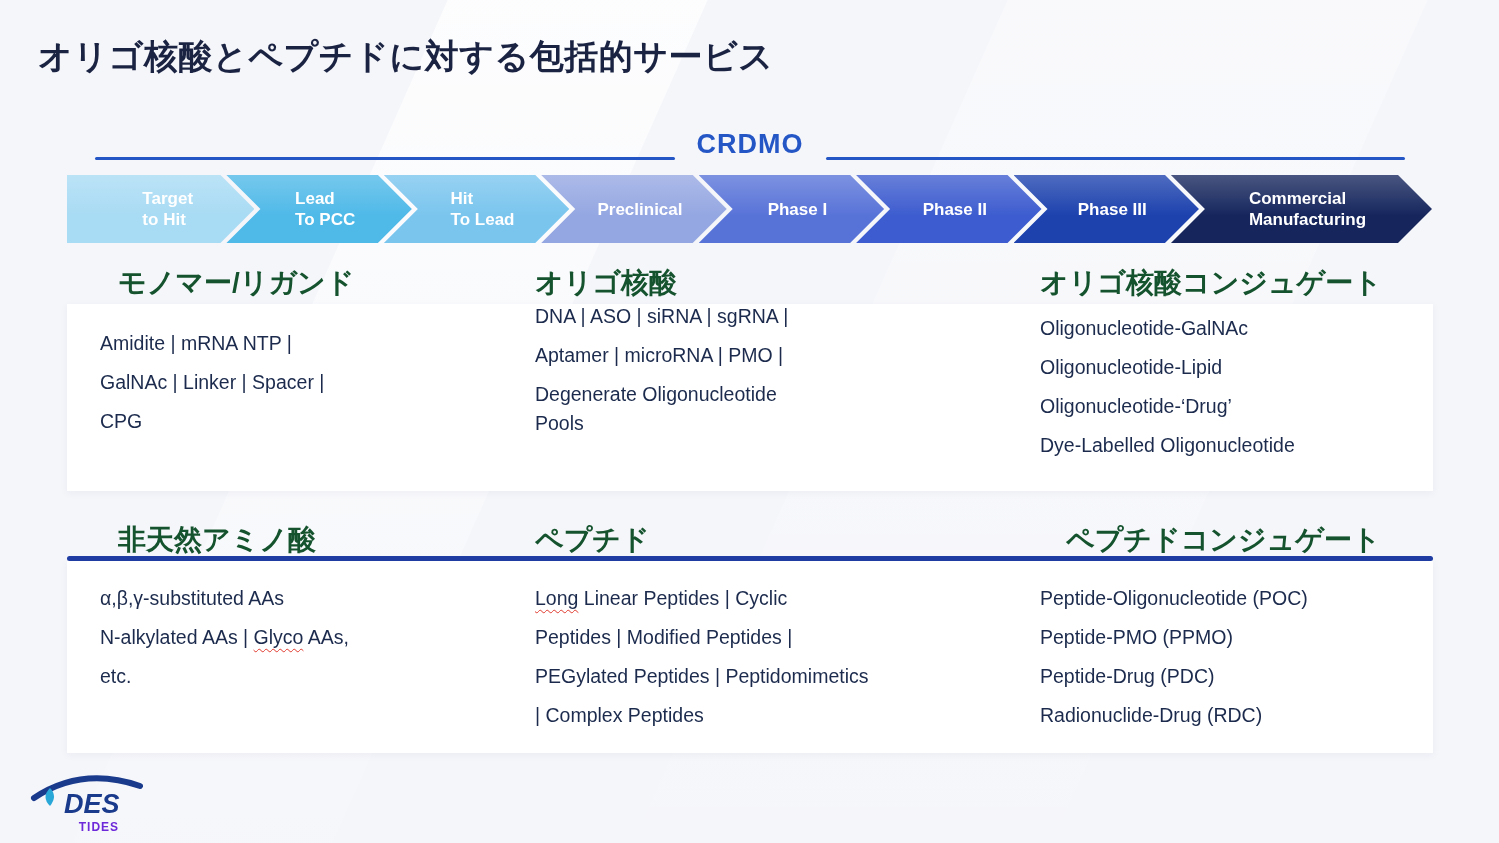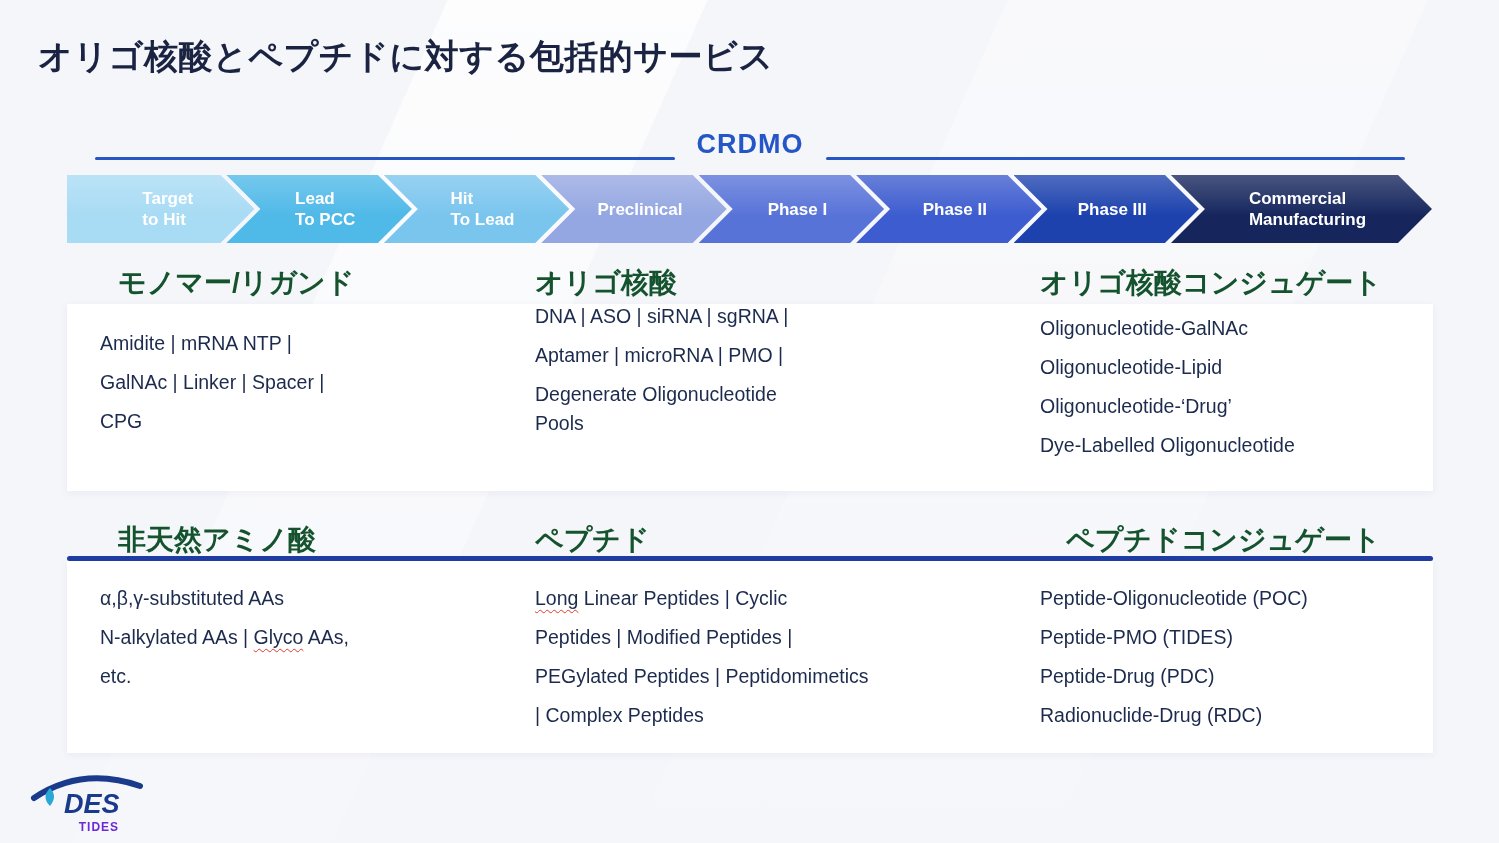--- a/index.html
+++ b/index.html
@@ -150,21 +150,21 @@
       <div class="cline"><span>etc.</span></div>
     </div>
     <div class="col" style="left:468px;padding-top:25px;width:440px;">
       <div class="cline"><span class="squiggle">Long</span><span> Linear Peptides | Cyclic</span></div>
       <div class="cline"><span>Peptides | Modified Peptides |</span></div>
       <div class="cline"><span>PEGylated Peptides | Peptidomimetics</span></div>
       <div class="cline"><span>| Complex Peptides</span></div>
     </div>
     <div class="col" style="left:973px;padding-top:25px;width:420px;">
       <div class="cline"><span>Peptide-Oligonucleotide (POC)</span></div>
-      <div class="cline"><span>Peptide-PMO (TIDES)</span></div>
+      <div class="cline"><span>Peptide-PMO (PPMO)</span></div>
       <div class="cline"><span>Peptide-Drug (PDC)</span></div>
       <div class="cline"><span>Radionuclide-Drug (RDC)</span></div>
     </div>
   </div>
 
   <div class="logo">
     <svg width="120" height="46" viewBox="0 0 120 46">
       <path d="M6 26 Q 54 -6 112 14" fill="none" stroke="#1a3a8c" stroke-width="6" stroke-linecap="round"></path>
       <path d="M22 16 q 8 8 0 18 q -9 -9 0 -18" fill="#29a8d8"></path>
       <text x="36" y="41" font-size="27" font-weight="bold" font-style="italic" fill="#1a3a8c" font-family="Liberation Sans, DejaVu Sans, sans-serif">DES</text>

